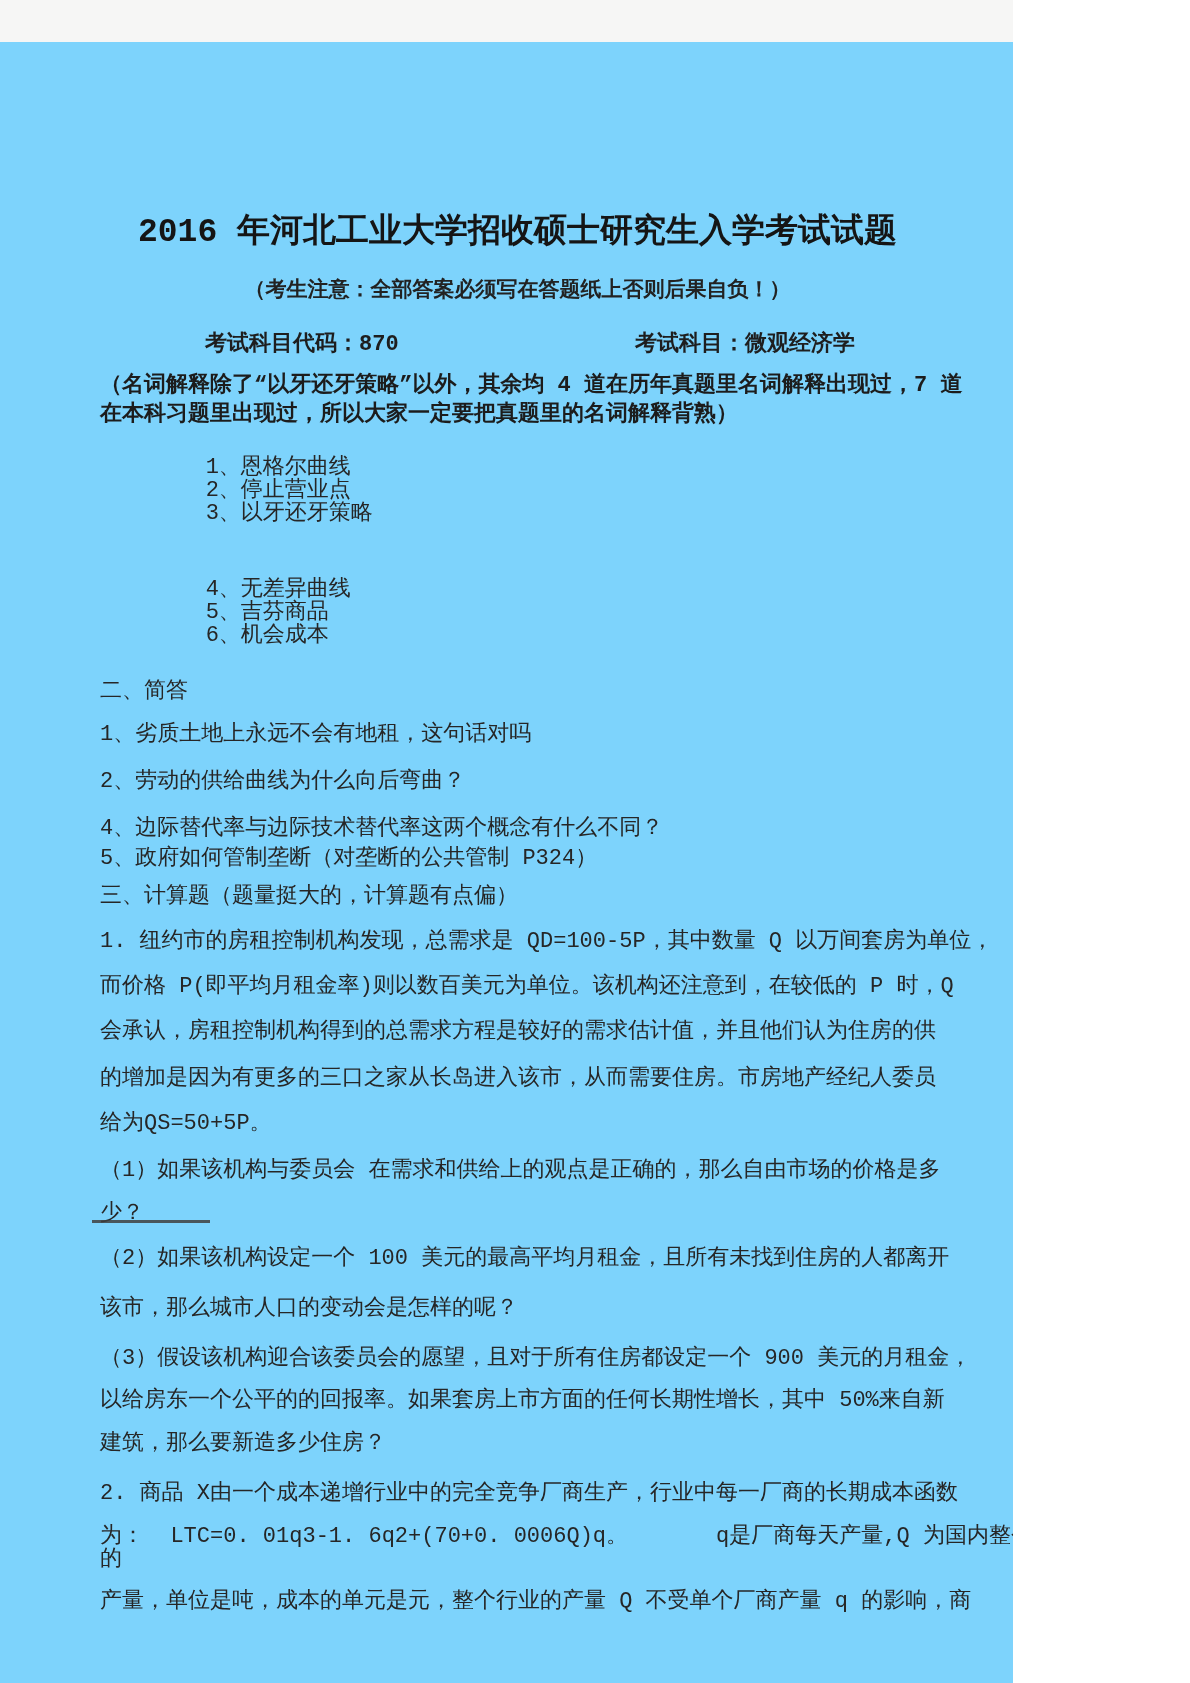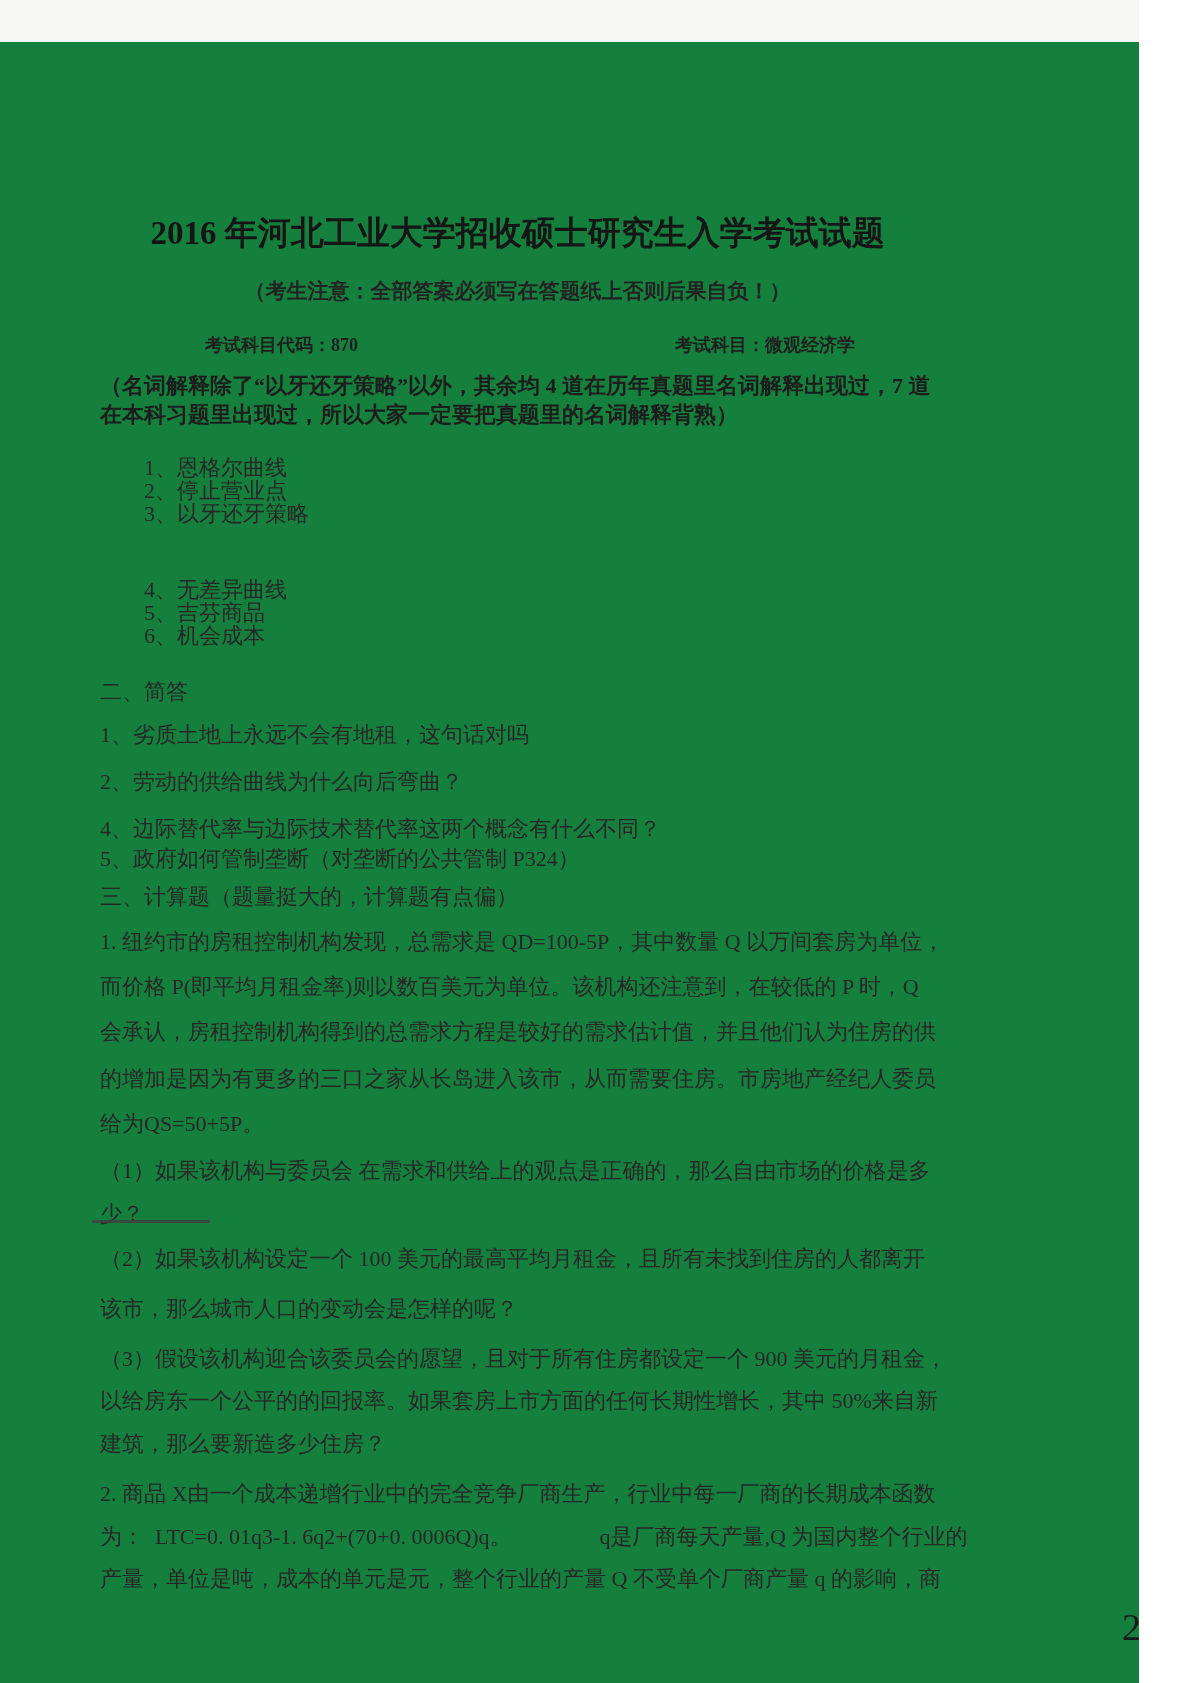--- a/index.html
+++ b/index.html
@@ -1,40 +1,40 @@
 <!DOCTYPE html>
 <html><head>
 <meta charset="utf-8">
 <style>
   html,body{margin:0;padding:0;background:#ffffff;}
   .page{
     position:relative;
-    width:1139px;height:1683px;
-    background:#15803d;
-    font-family:Liberation Serif, serif;
+    width:1013px;height:1683px;
+    background:#7dd3fc;
+    font-family:Liberation Mono, monospace;
     color:#2b2b2b;
     overflow:hidden;
   }
   .page::before{
     content:'';position:absolute;top:0;left:0;right:0;height:42px;
     background:#f6f6f5;
   }
   .content{position:absolute;left:100px;width:990px;top:0;}
   .header{width:835px;}
   .title{
     margin-top:215px;text-align:center;
     font-size:33px;font-weight:bold;color:#151515;line-height:36px;
     white-space:pre-wrap;
   }
   .notice{
     margin-top:28px;text-align:center;
     font-size:21px;font-weight:bold;color:#222;line-height:24px;
     white-space:pre-wrap;
   }
-  .meta{margin-top:30px;display:flex;font-size:18px;font-weight:bold;color:#1e1e1e;line-height:24px;gap:12px;}
+  .meta{margin-top:30px;display:flex;font-size:22px;font-weight:bold;color:#1e1e1e;line-height:24px;gap:12px;}
   .meta-left{margin-left:105px;white-space:pre-wrap;}
   .meta-right{margin-left:auto;margin-right:80px;white-space:pre-wrap;}
   .body{margin-top:17px;font-size:22px;}
   .ln{line-height:23px;white-space:pre-wrap;color:#262626;}
   .note{font-weight:bold;color:#1c1c1c;}
   .item{display:inline-block;}
   .gapA{margin-right:36px;}
   .gapB{margin-right:24px;}
   .mb6{margin-bottom:6px}.mb7{margin-bottom:7px}.mb10{margin-bottom:10px}
   .mb12{margin-bottom:12px}.mb15{margin-bottom:15px}

